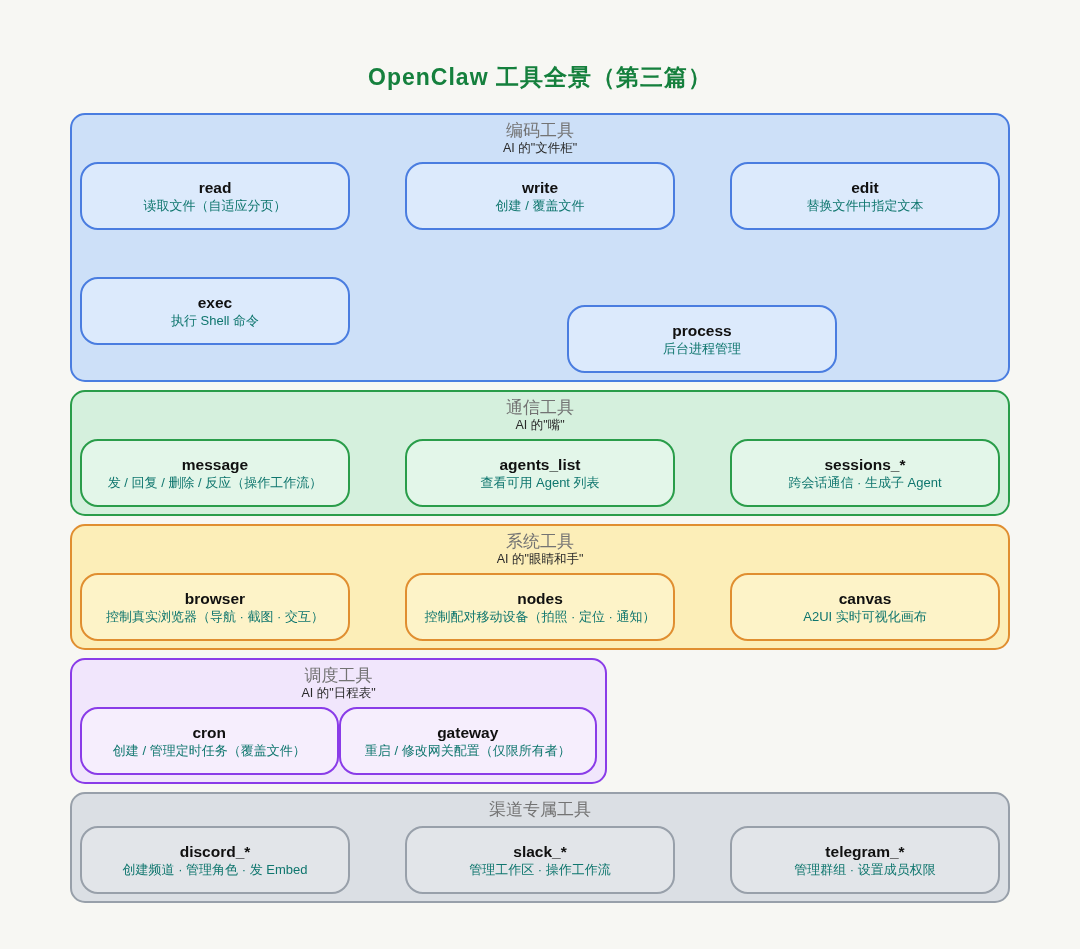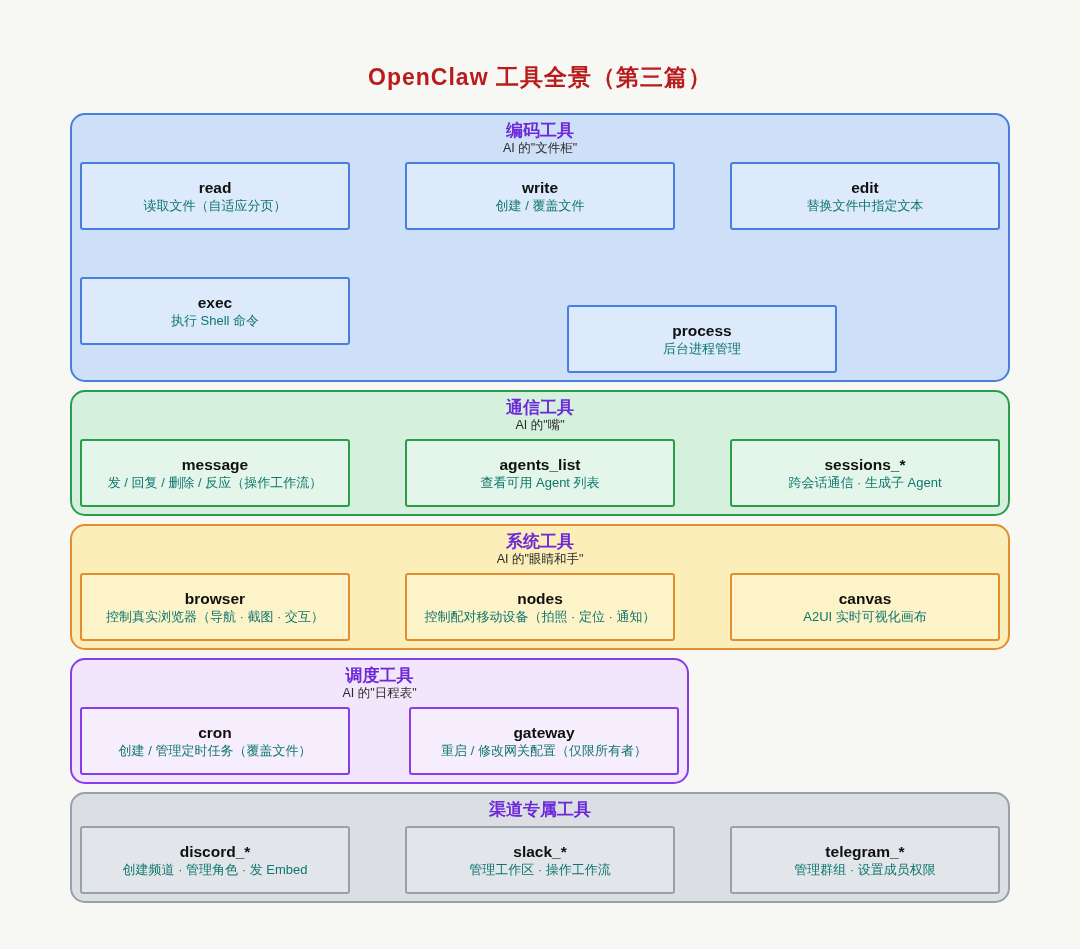--- a/index.html
+++ b/index.html
@@ -10,64 +10,64 @@
     color:#1a1a1a;
     overflow:hidden;
   }
   .title {
     padding-top:62px;
     text-align:center;
     font-size:23px;
     font-weight:700;
     letter-spacing:1px;
     line-height:30px;
-    color:#b91c1c;
+    color:#15803d;
   }
   .sections {
     width:940px;
     margin:21px auto 0;
     display:flex;
     flex-direction:column;
     gap:8px;
   }
   .sec {
     box-sizing:border-box;
     border:2px solid var(--accent);
     background:var(--bg);
     border-radius:15px;
     padding:5px 8px 7px;
   }
   .sec-head { text-align:center; }
-  .sec-title { font-size:17px; font-weight:700; line-height:21px; color:#6d28d9; }
+  .sec-title { font-size:17px; font-weight:400; line-height:21px; color:#737373; }
   .sec-sub   { font-size:12.5px; line-height:15px; color:#2a2a2a; }
   .row {
     display:flex;
     justify-content:space-between;
     margin-top:6px;
   }
   .row-offset {
     justify-content:flex-start;
     margin-top:47px;
   }
   .row-offset .card:nth-child(2) { margin-left:217px;margin-top:28px; }
   .card {
     box-sizing:border-box;
     width:270px; height:68px;
     border:2px solid var(--accent);
     background:var(--card-bg);
-    border-radius:3px;
+    border-radius:18px;
     display:flex;
     flex-direction:column;
     align-items:center;
     justify-content:center;
     text-align:center;
   }
   .tool-name { font-size:15.5px; font-weight:700; line-height:19px; color:#101010; }
   .tool-desc { font-size:13px; line-height:17px; color:#0f766e; white-space:nowrap; }
-  .sec-narrow { width:619px; }
+  .sec-narrow { width:537px; }
 </style>
 </head>
 <body>
 
 <div class="title">OpenClaw 工具全景（第三篇）</div>
 
 <div class="sections">
 
   <section class="sec" style="--accent: #4a7de0; --bg: #cde0f8; --card-bg: #dceafc;">
     <div class="sec-head">

